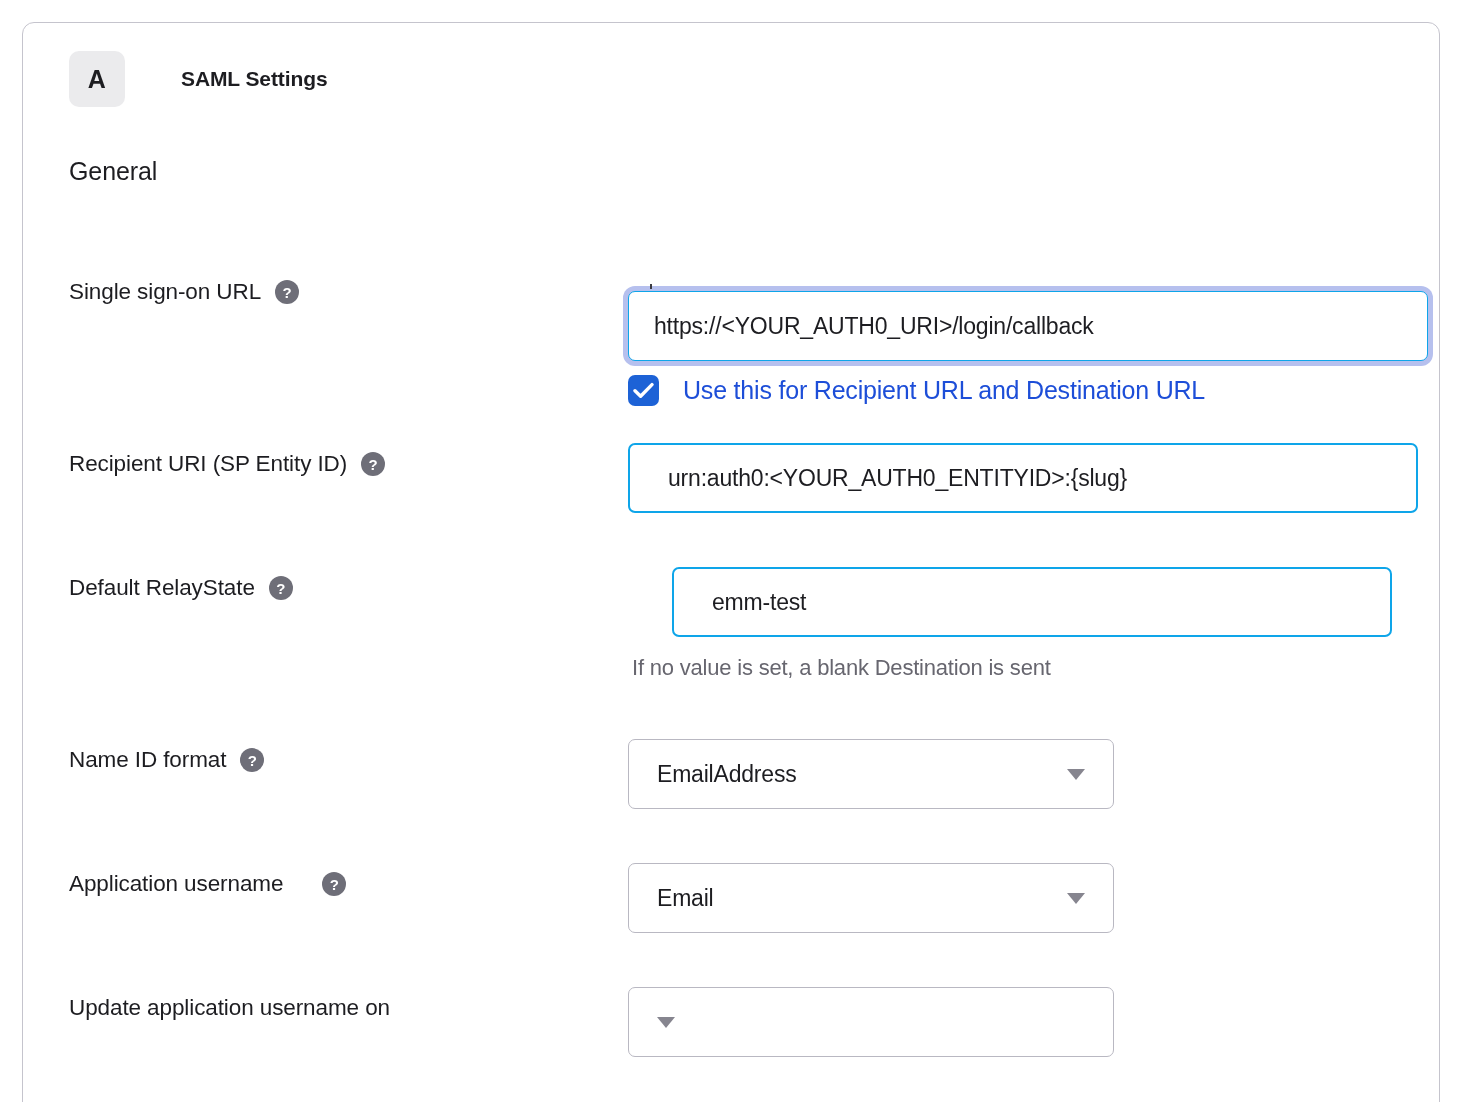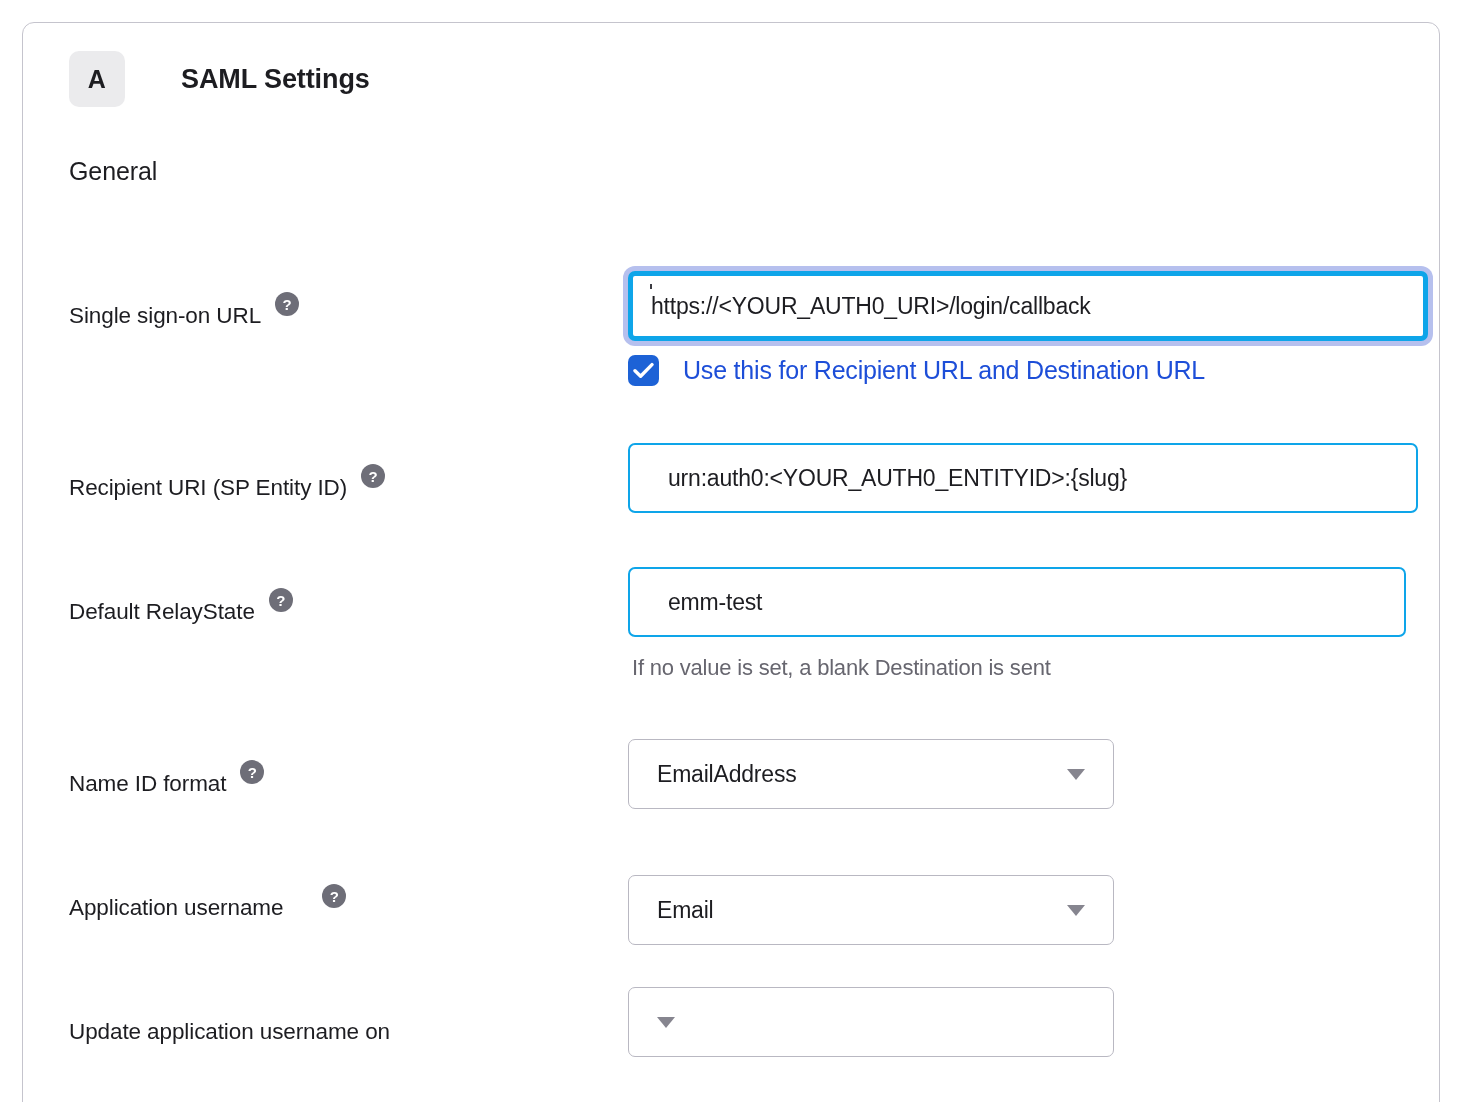--- a/index.html
+++ b/index.html
@@ -52,21 +52,21 @@
     display: flex;
     align-items: center;
     justify-content: center;
     font-size: 25px;
     font-weight: 700;
     color: #1d1d21;
     letter-spacing: .2px;
   }
   .card-title {
     margin-left: 56px;
-    font-size: 27px;
+    font-size: 21px;
     font-weight: 700;
     color: #1d1d21;
     letter-spacing: -0.1px;
   }
 
   
   .section-heading {
     position: absolute;
     left: 46px;
     top: 134px;
@@ -93,21 +93,20 @@
     left: 46px;
     display: flex;
     align-items: center;
     white-space: nowrap;
   }
   .label-text {
     font-size: 22.5px;
     font-weight: 400;
     color: #1d1d21;
     letter-spacing: -0.1px;
-    margin-top: 24px;
   }
   .help-icon {
     display: inline-flex;
     align-items: center;
     justify-content: center;
     width: 24px;
     height: 24px;
     margin-left: 14px;
     border-radius: 50%;
     background: #6e6e78;
@@ -134,24 +133,25 @@
     align-items: center;
     font-size: 23px;
     color: #1d1d21;
     letter-spacing: -0.2px;
     padding-left: 38px;
     cursor: text;
   }
 
   
   .text-input.focused {
-    border: 5px solid #0ea5e9;
+    border: 1px solid #0ea5e9;
     box-shadow: 0 0 0 5px #b6c0ee;
-    padding-left: 18px;
+    padding-left: 25px;
     position: relative;
+    margin-top: 20px;
   }
   
   .caret-tick {
     position: absolute;
     left: 22px;
     width: 2px;
     height: 5px;
     background: #3b3b42;
   }
   .caret-tick.top { top: 13px; }
@@ -264,21 +264,21 @@
           <div class="text-input" style="width:790px;">urn:auth0:&lt;YOUR_AUTH0_ENTITYID&gt;:{slug}</div>
         </div>
       </div>
 
       <div class="row" style="top:544px;">
         <div class="label" style="top:8px;">
           <span class="label-text">Default RelayState</span>
           <span class="help-icon">?</span>
         </div>
         <div class="field" style="top:0px;">
-          <div class="text-input" style="width:778px;">emm-test</div>
+          <div class="text-input" style="width:720px;margin-left:44px;">emm-test</div>
           <div class="helper-text" style="margin-top:18px; margin-left:4px;">If no value is set, a blank Destination is sent</div>
         </div>
       </div>
 
       <div class="row" style="top:716px;">
         <div class="label" style="top:8px;">
           <span class="label-text">Name ID format</span>
           <span class="help-icon">?</span>
         </div>
         <div class="field" style="top:0px;">
@@ -287,21 +287,21 @@
             <span class="select-arrow"></span>
           </div>
         </div>
       </div>
 
       <div class="row" style="top:840px;">
         <div class="label" style="top:8px;gap:25px;">
           <span class="label-text">Application username</span>
           <span class="help-icon">?</span>
         </div>
-        <div class="field" style="top:12px;border-radius:28px;">
+        <div class="field" style="top:0px;border-radius:28px;">
           <div class="select">
             <span class="select-value">Email</span>
             <span class="select-arrow"></span>
           </div>
         </div>
       </div>
 
       <div class="row" style="top:964px;">
         <div class="label" style="top:8px;">
           <span class="label-text">Update application username on</span>

